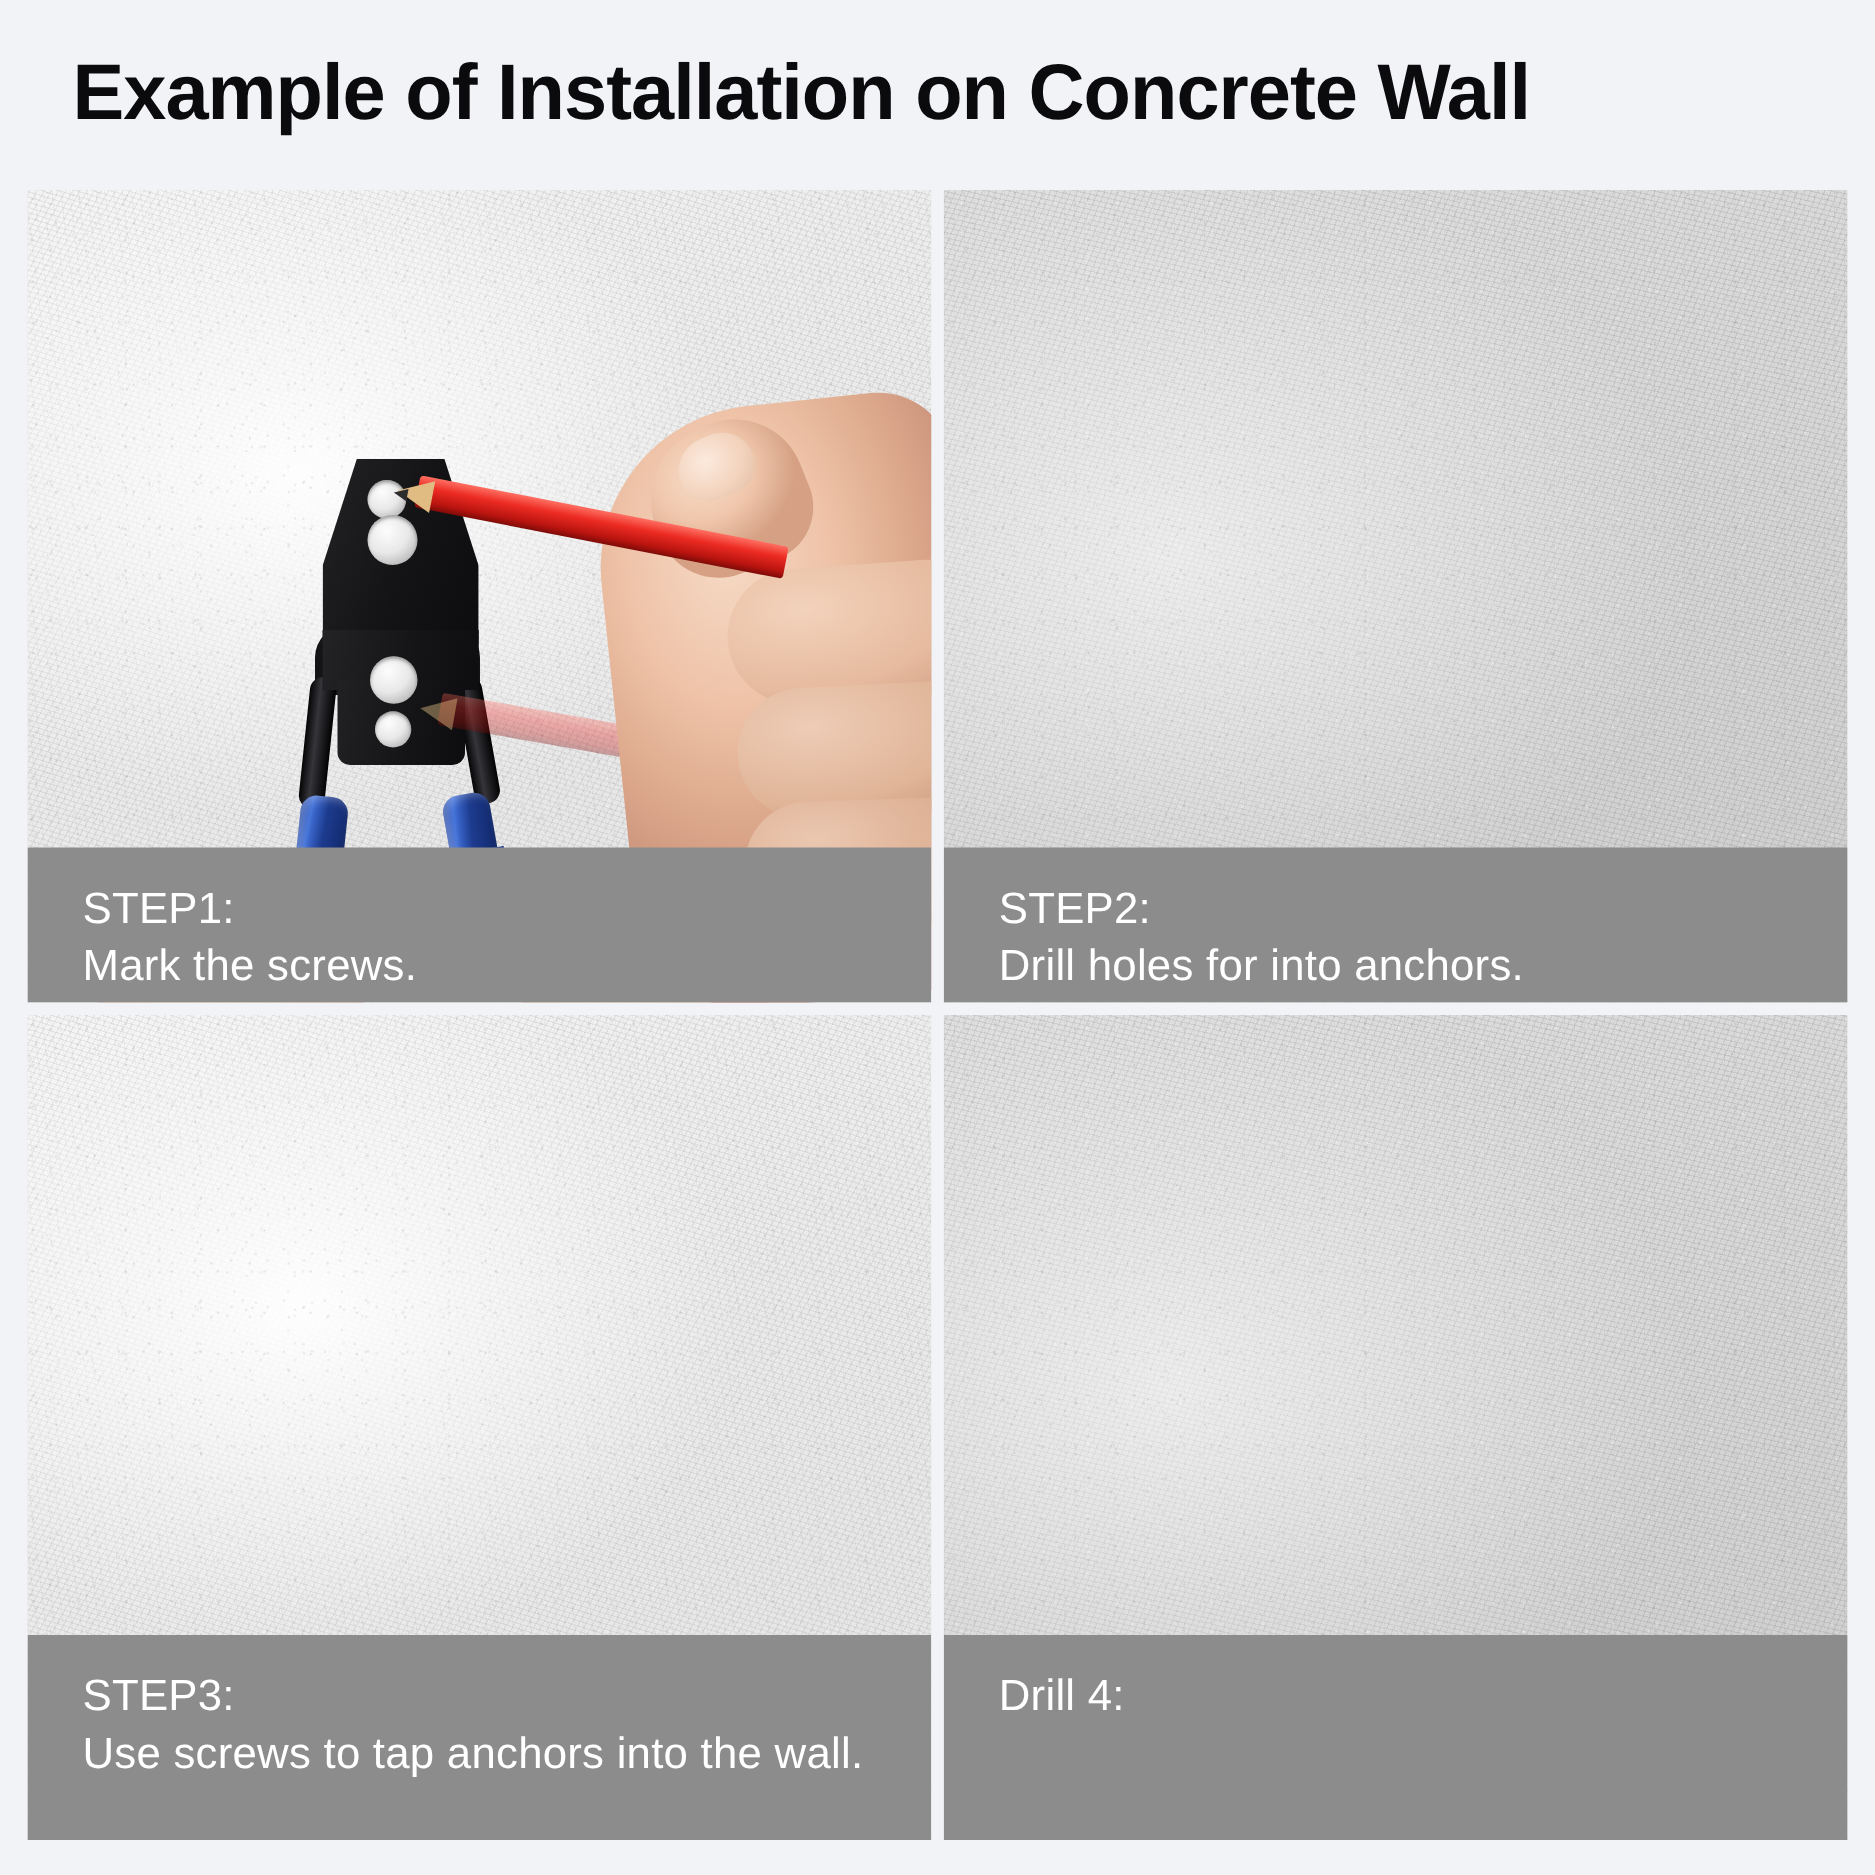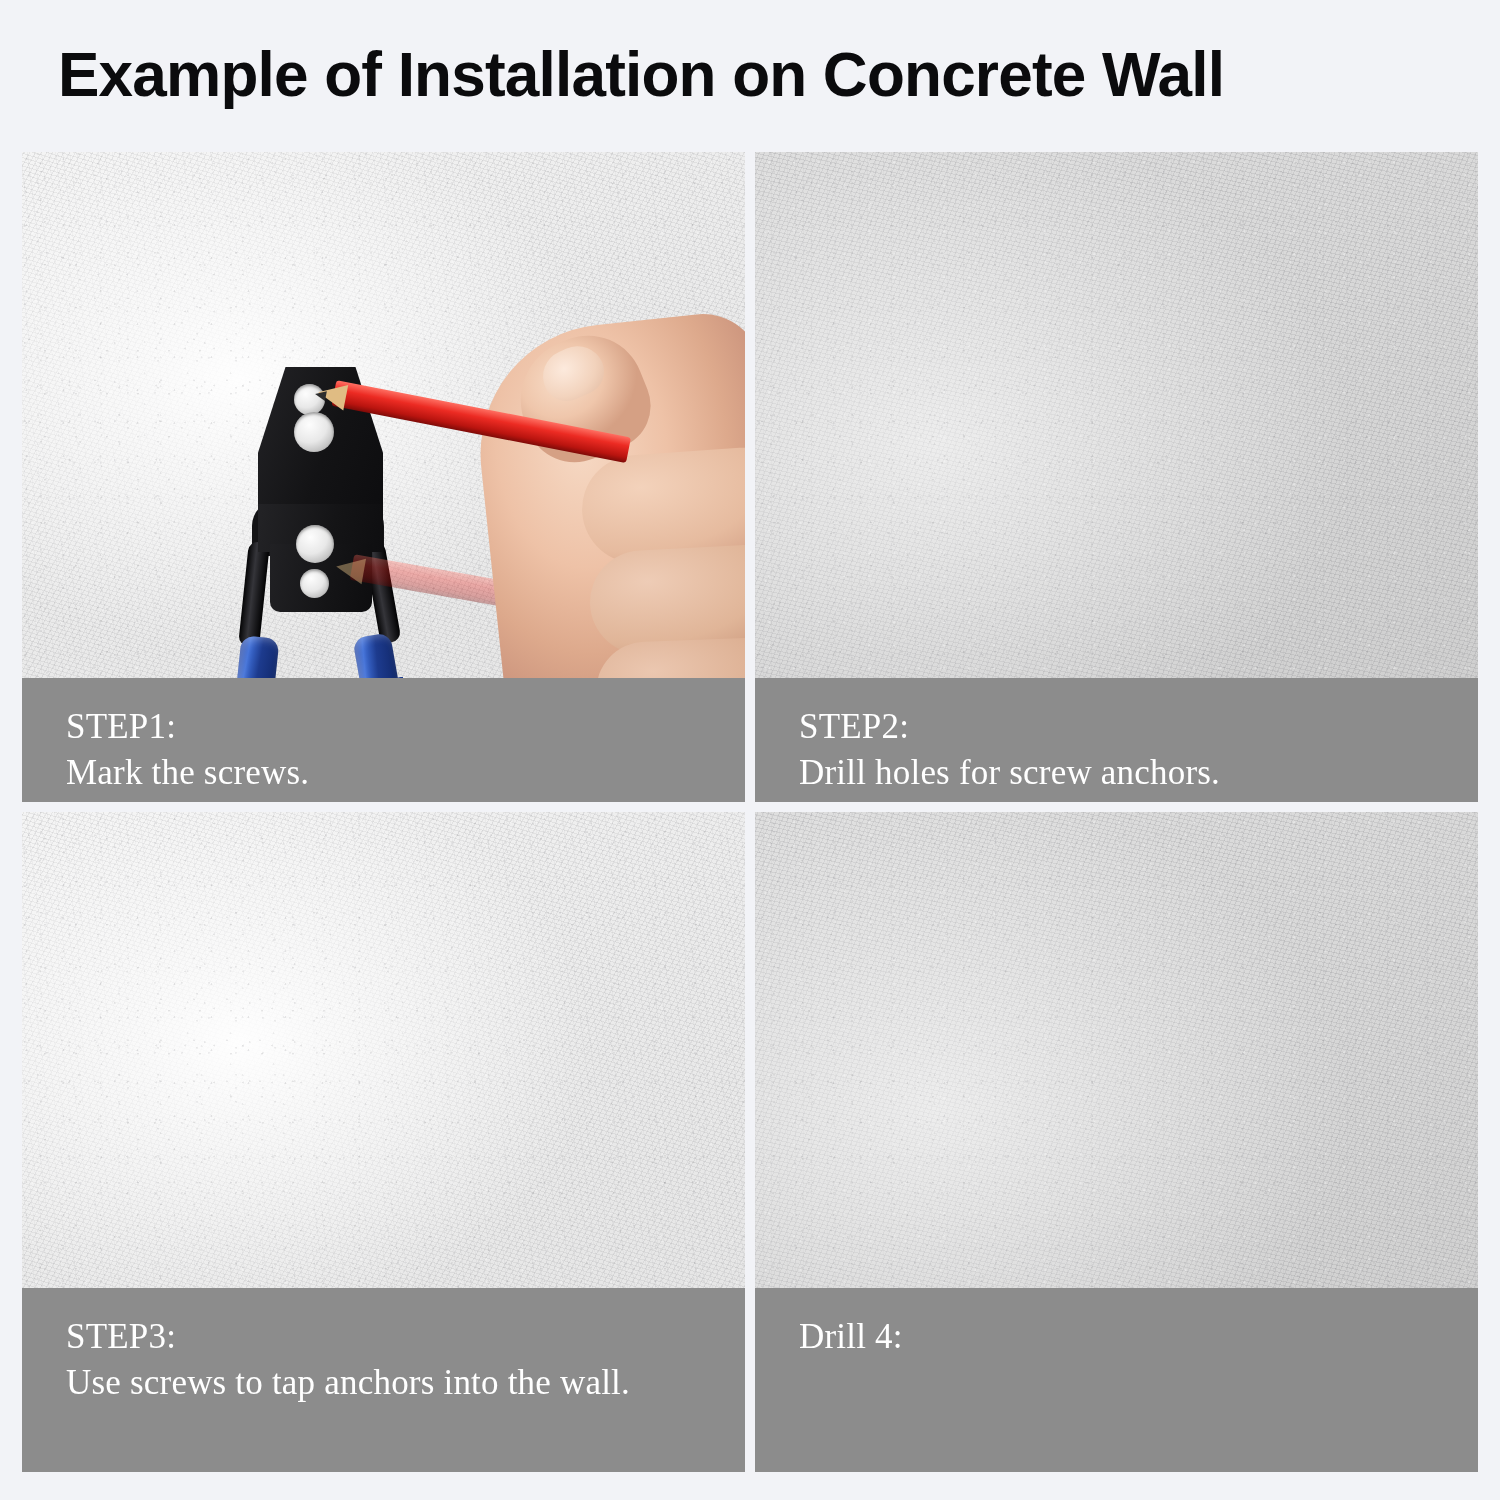--- a/index.html
+++ b/index.html
@@ -98,27 +98,26 @@
     position: absolute;
     left: 0;
     right: 0;
     bottom: 0;
     background: #8c8c8c;
     color: #ffffff;
     padding: 26px 44px 24px 44px;
     font-size: 35px;
     line-height: 46px;
     letter-spacing: 0.2px;
-    font-family: Liberation Serif, serif;
   }
   .caption .step-label { display: block; }
   .caption .step-text  { display: block; }
 
   .caption-2line { height: 124px; }
-  .caption-3line { height: 184px; }
+  .caption-3line { height: 164px; }
 
   
   .hookplate {
     position: absolute;
     background: #1a1a1c;
   }
   
   .p1-plate-top {
     left: 236px; top: 215px;
     width: 125px; height: 148px;
@@ -355,21 +354,21 @@
       <span class="step-text">Mark the screws.</span>
     </div>
   </div>
 
   <div class="panel">
     <div class="wall wall-mid"></div>
     <div class="speckle"></div>
 
     <div class="caption caption-2line">
       <span class="step-label">STEP2:</span>
-      <span class="step-text">Drill holes for screw anchors.</span>
+      <span class="step-text">Drill holes for into anchors.</span>
     </div>
   </div>
 
   <div class="panel">
     <div class="wall wall-light"></div>
     <div class="speckle"></div>
 
     <div class="caption caption-3line">
       <span class="step-label">STEP3:</span>
       <span class="step-text">Use screws to tap anchors into the wall.</span>

